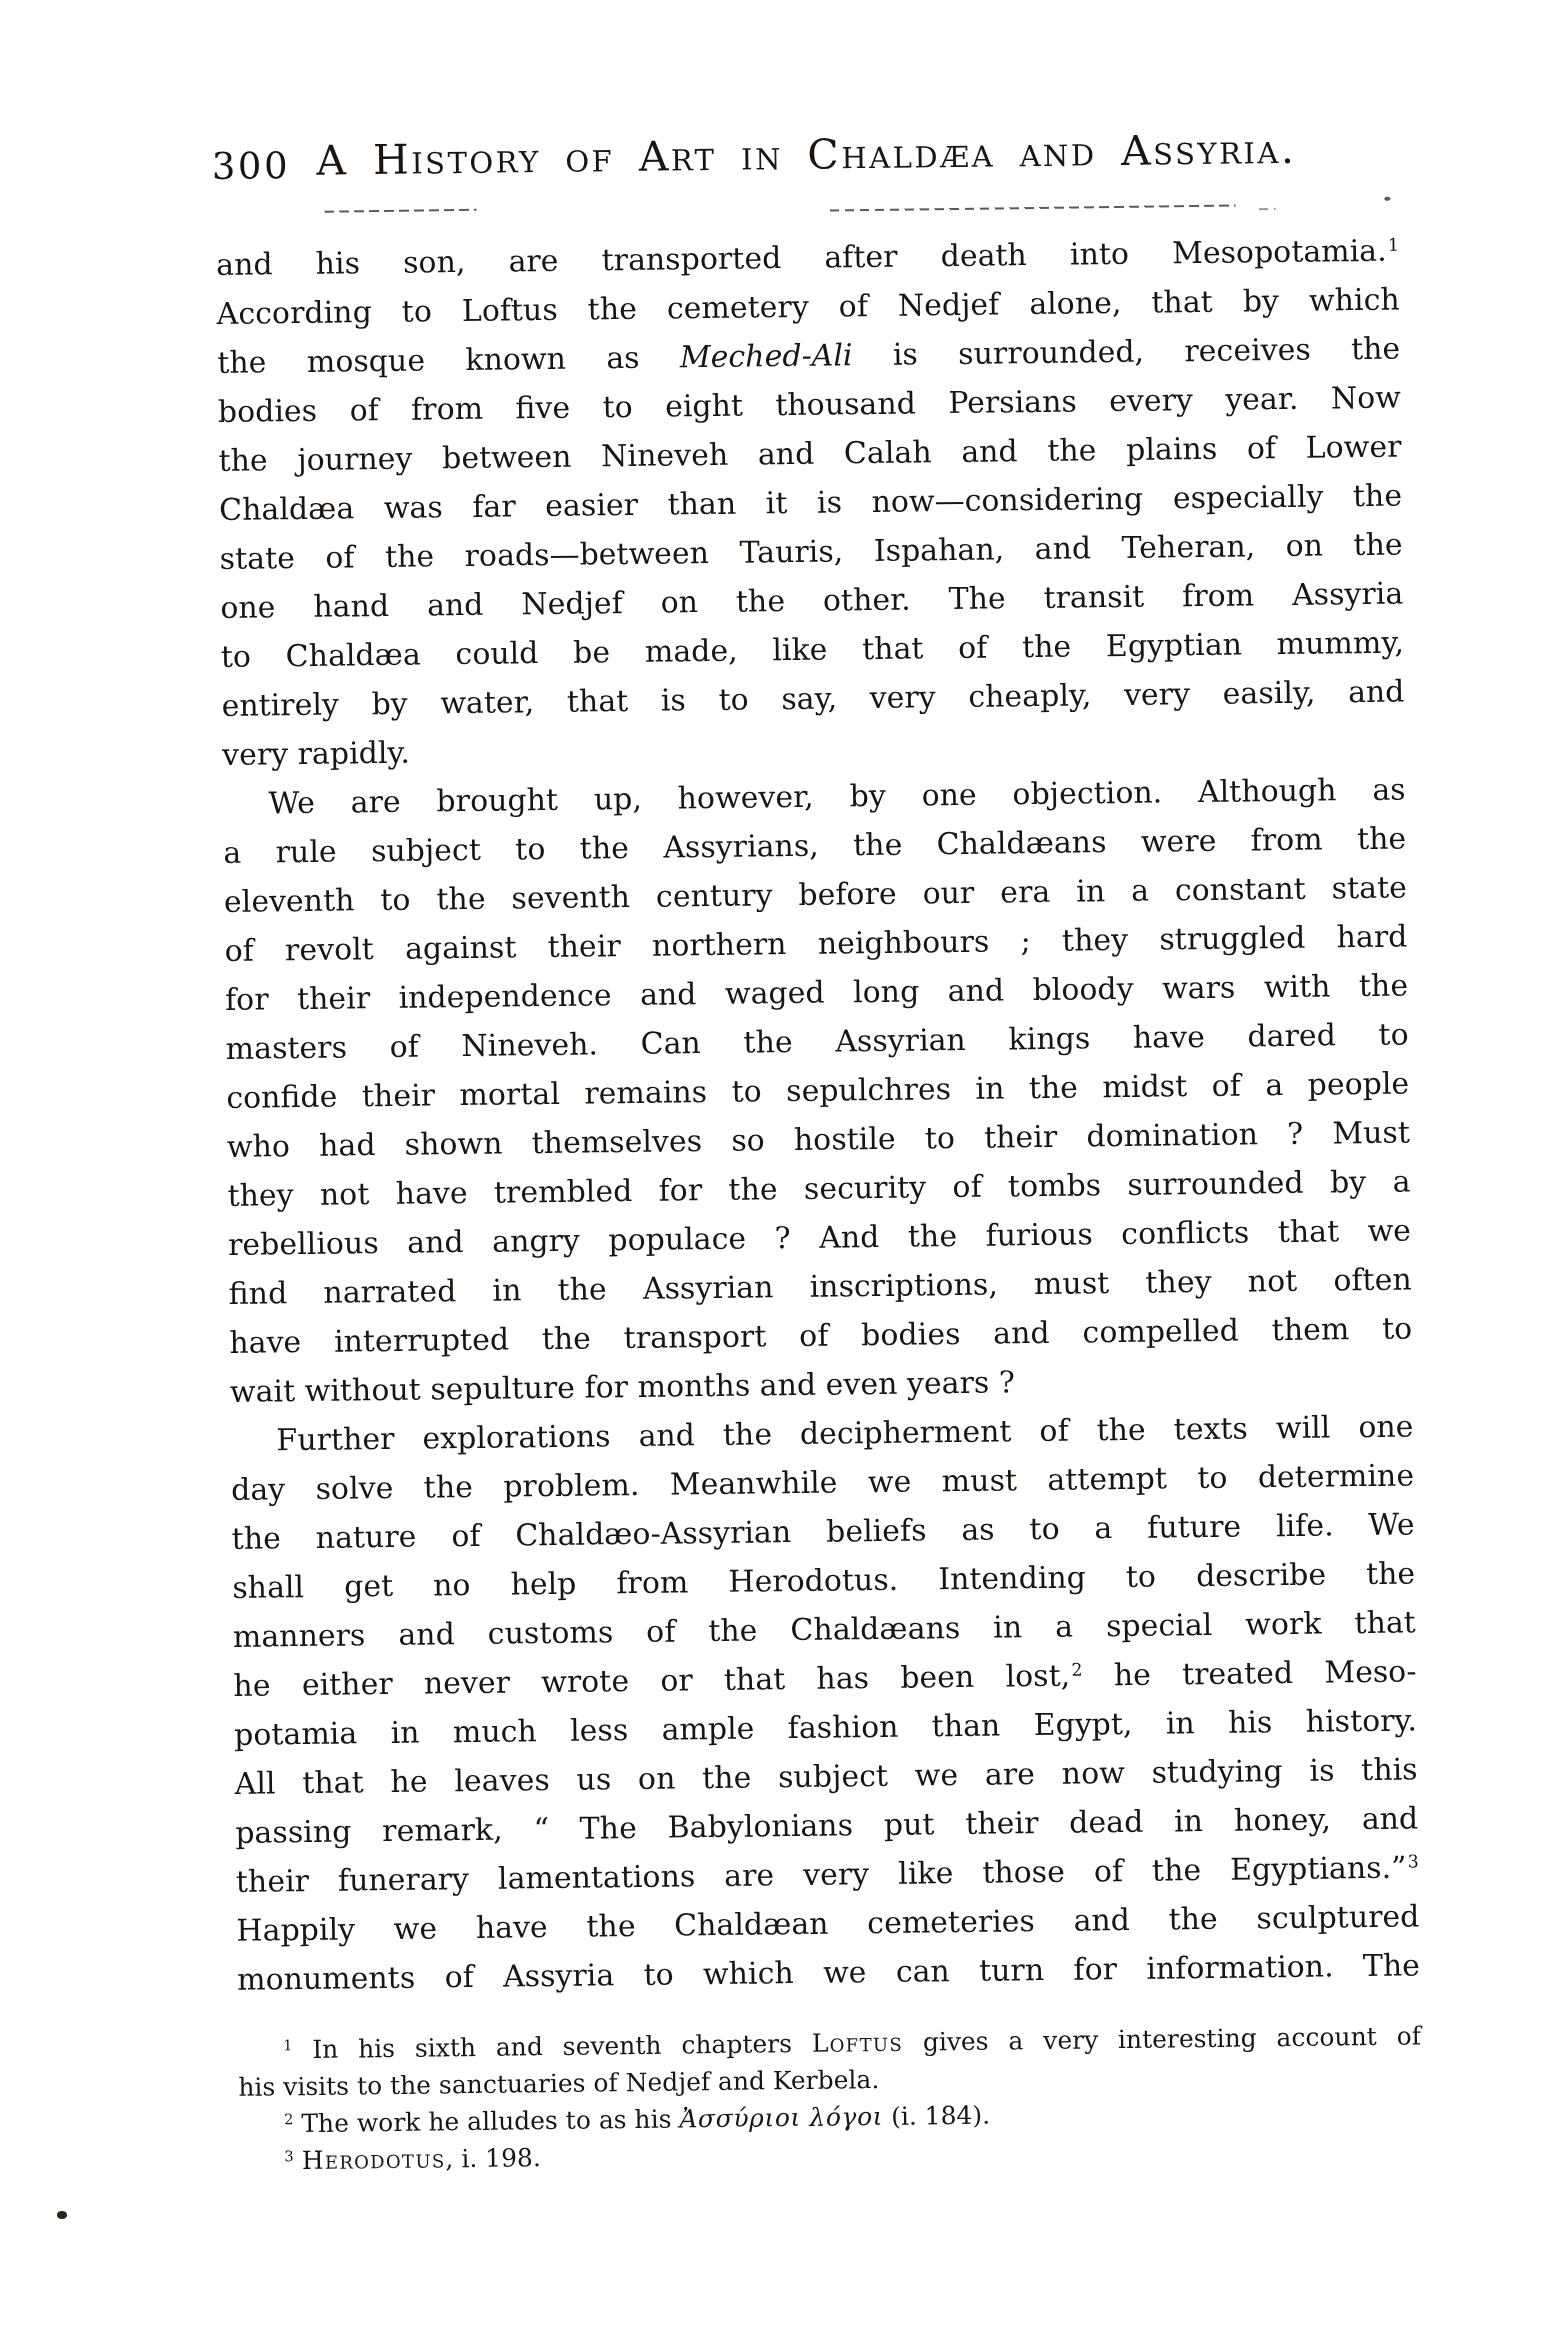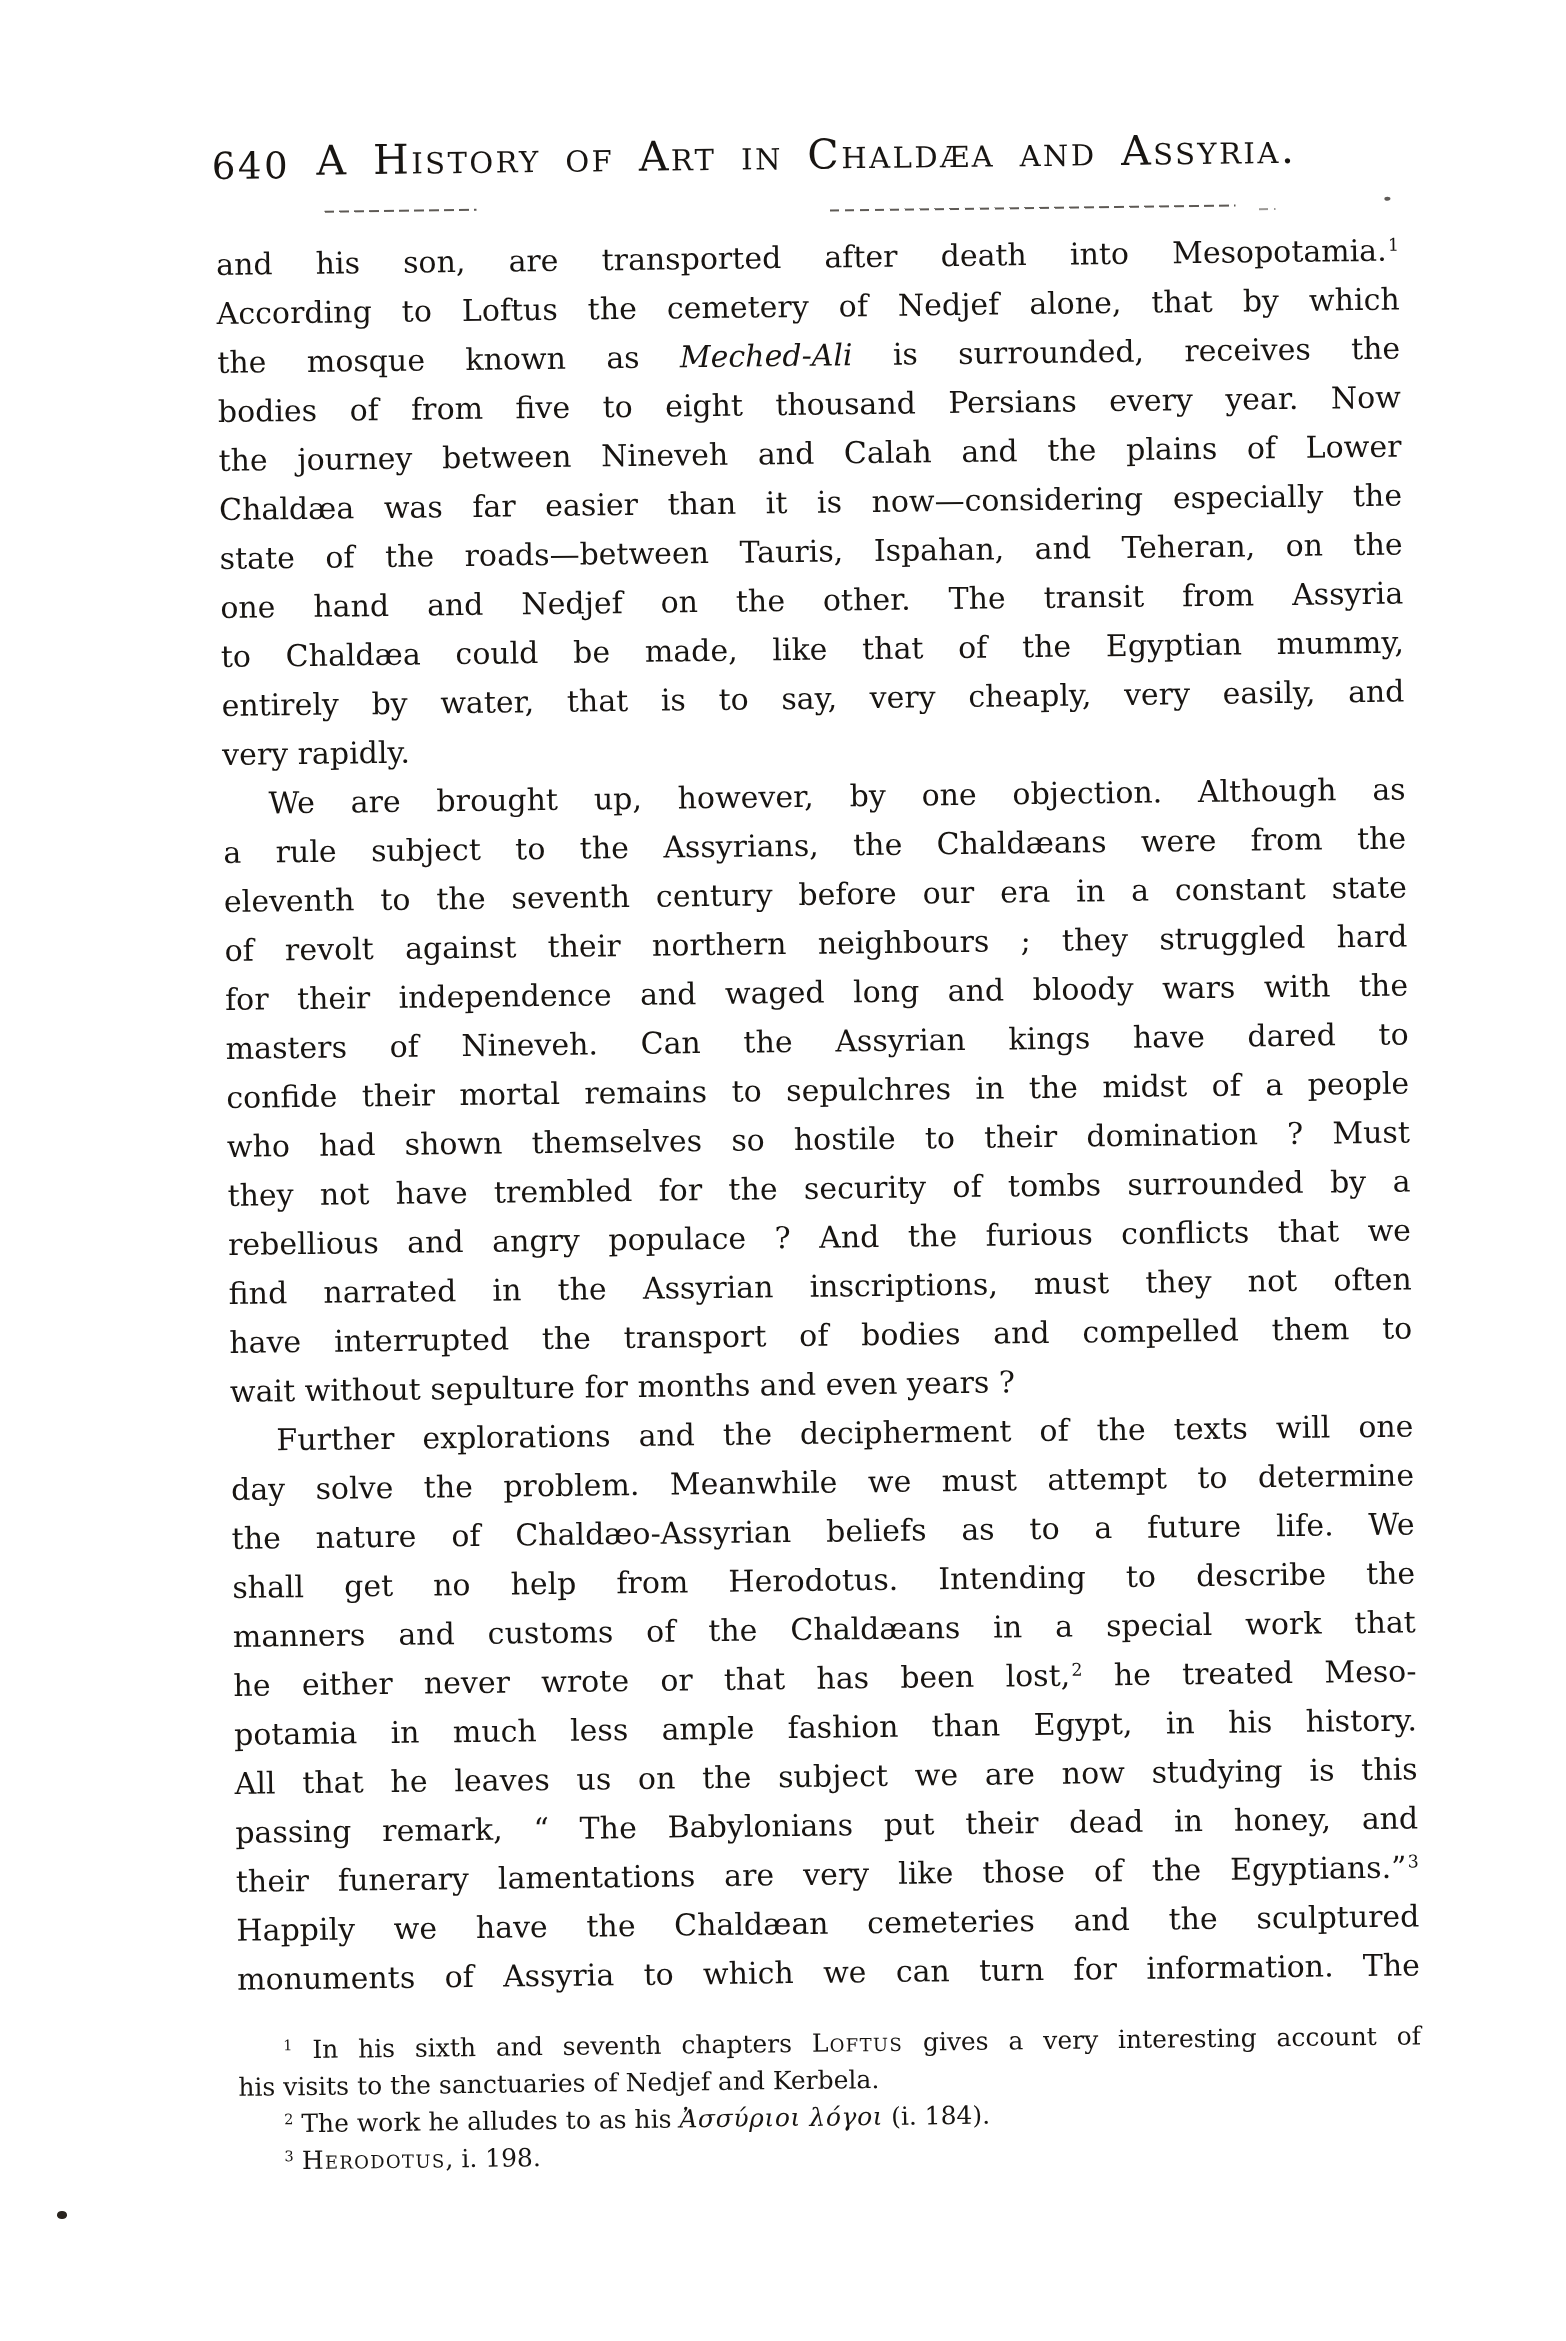--- a/index.html
+++ b/index.html
@@ -102,21 +102,21 @@
   }
   .speck-top-right { left: 1385px; top: 211px; width: 6.3px; height: 3.8px; opacity: .75; }
   .speck-bottom-left { left: 57px; top: 2211px; width: 9.5px; height: 7.6px; }
 </style>
 </head>
 <body>
 
 <div class="page">
   <div class="sheet">
 
-    <div class="page-number">640</div>
+    <div class="page-number">300</div>
 
     <div class="running-title">A History of Art in Chaldæa and Assyria.</div>
 
     <div class="head-rule-seg rule-a"></div>
     <div class="head-rule-seg rule-b"></div>
     <div class="head-rule-seg rule-c"></div>
 
     <main class="body-text" id="body-root">
         <div class="paragraph">
           <div class="bline"><span class="seg-t">and his son, are transported after death into Mesopotamia.</span><sup class="seg-sup">1</sup></div>

